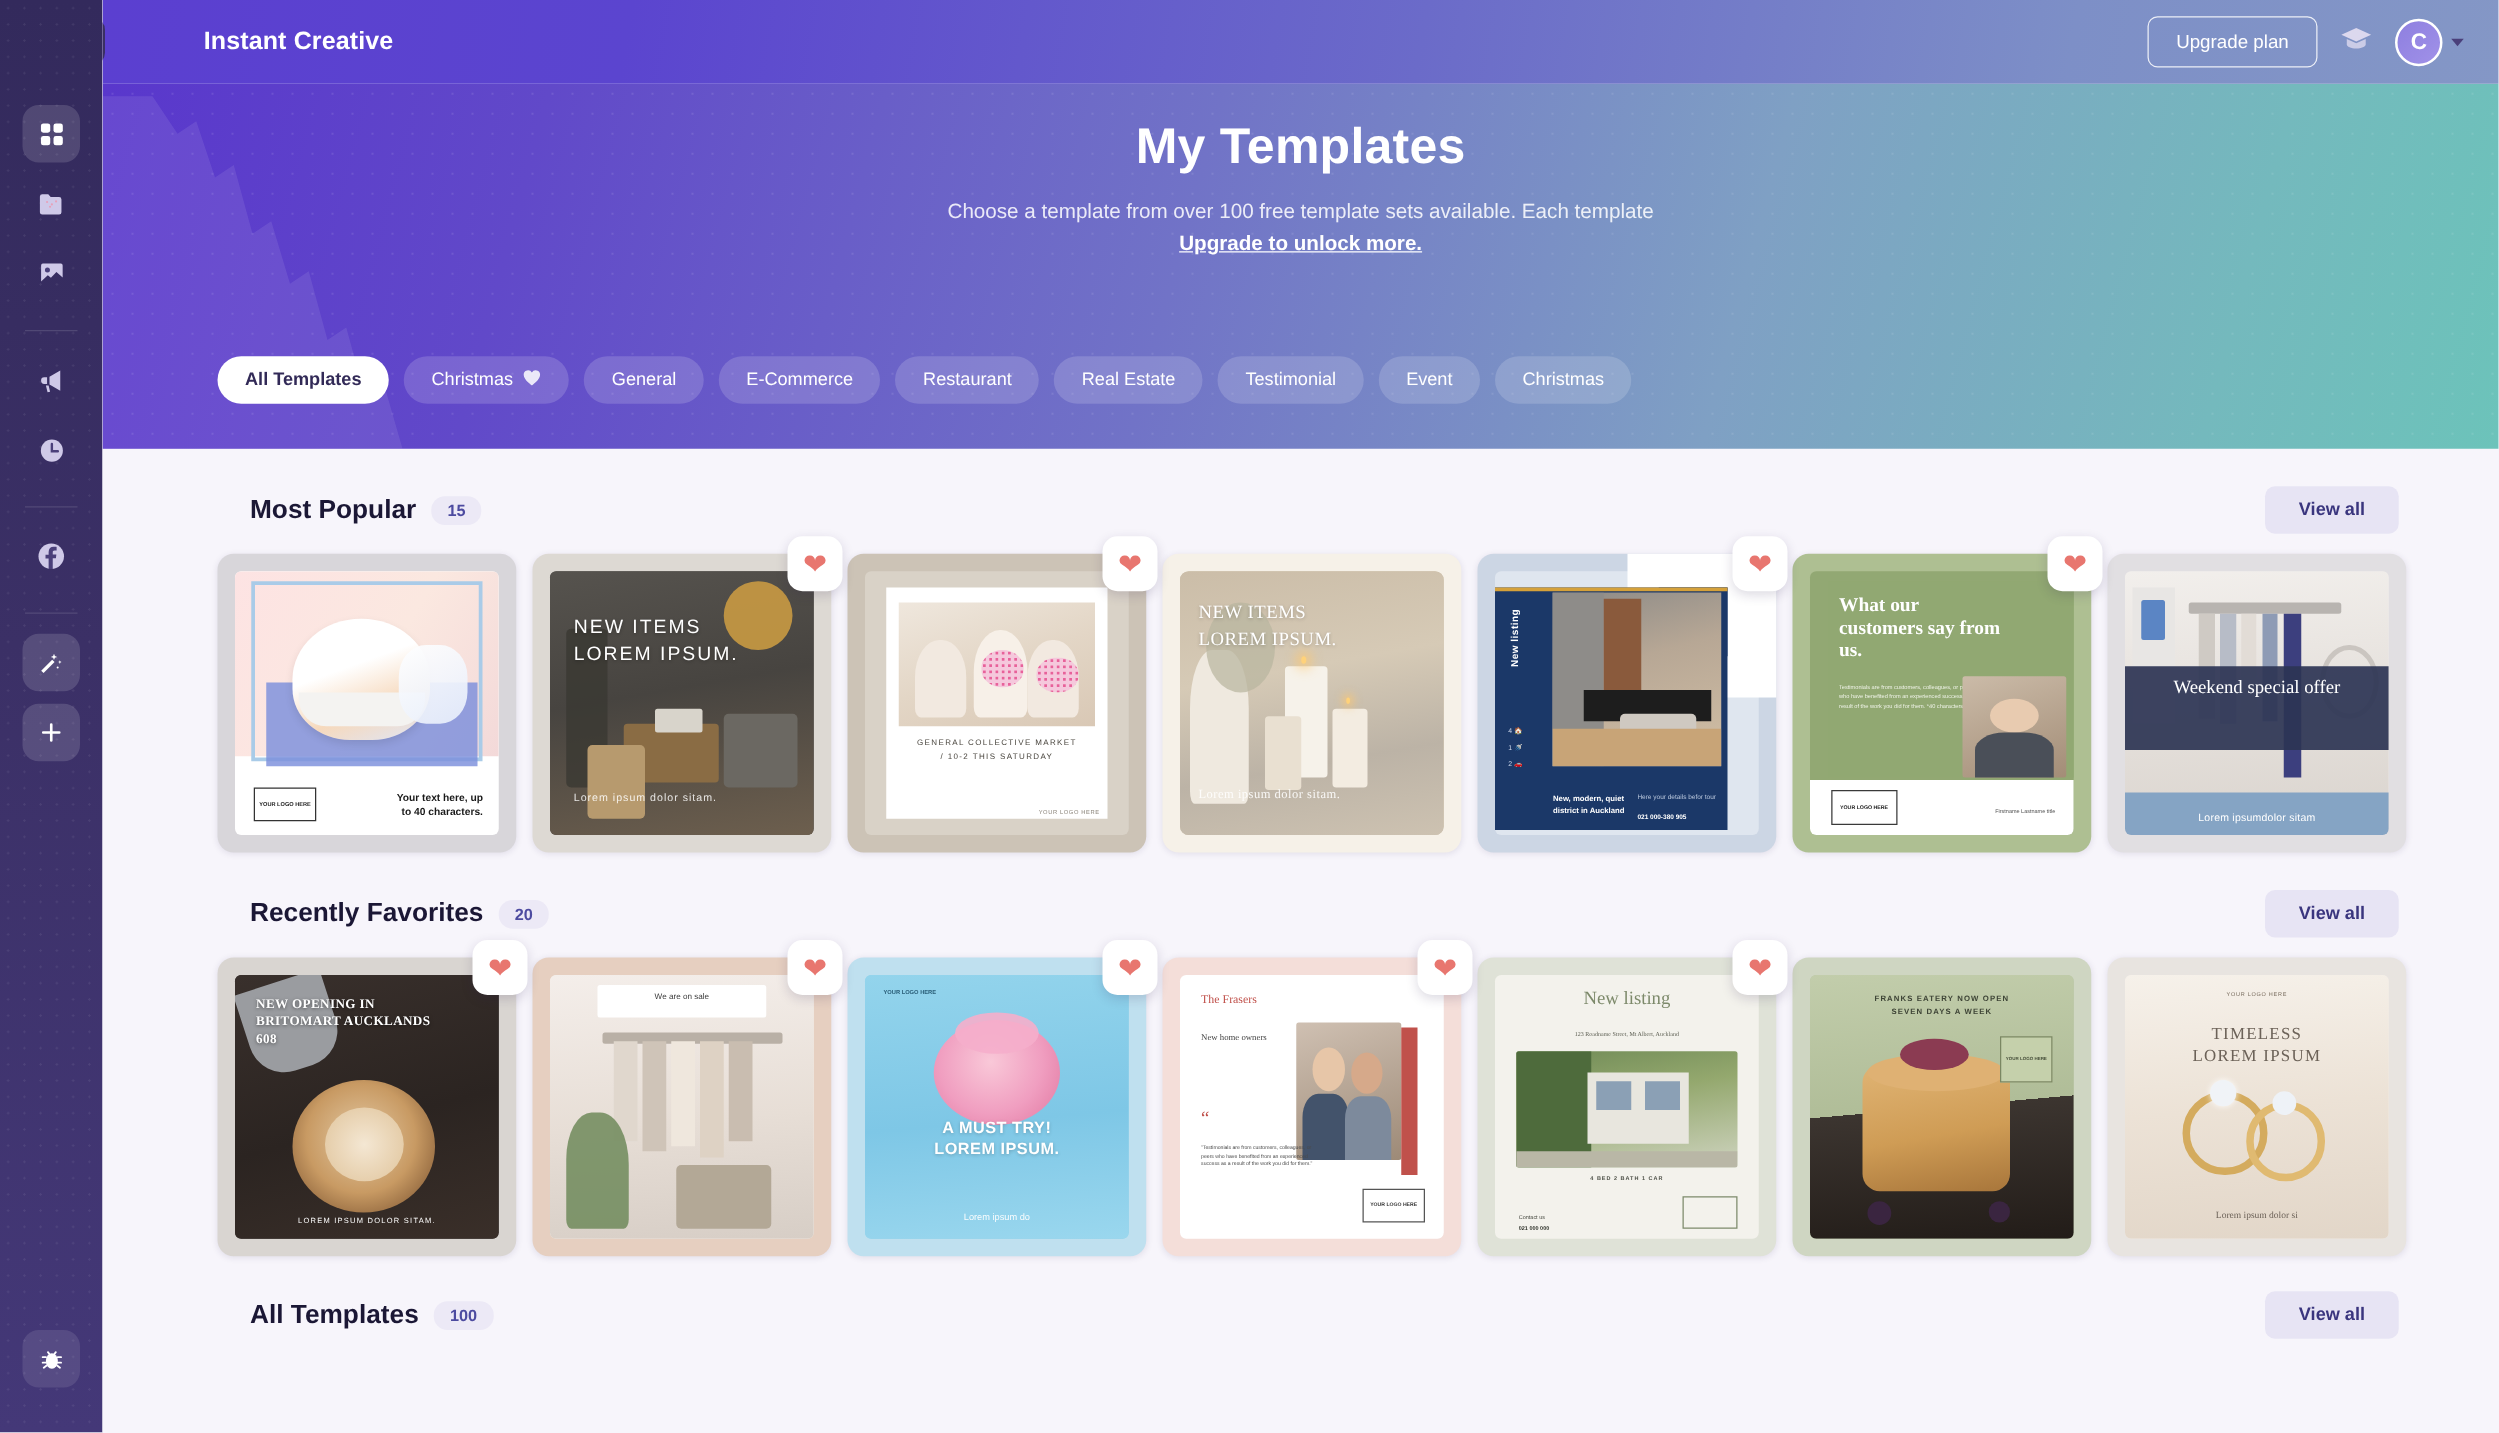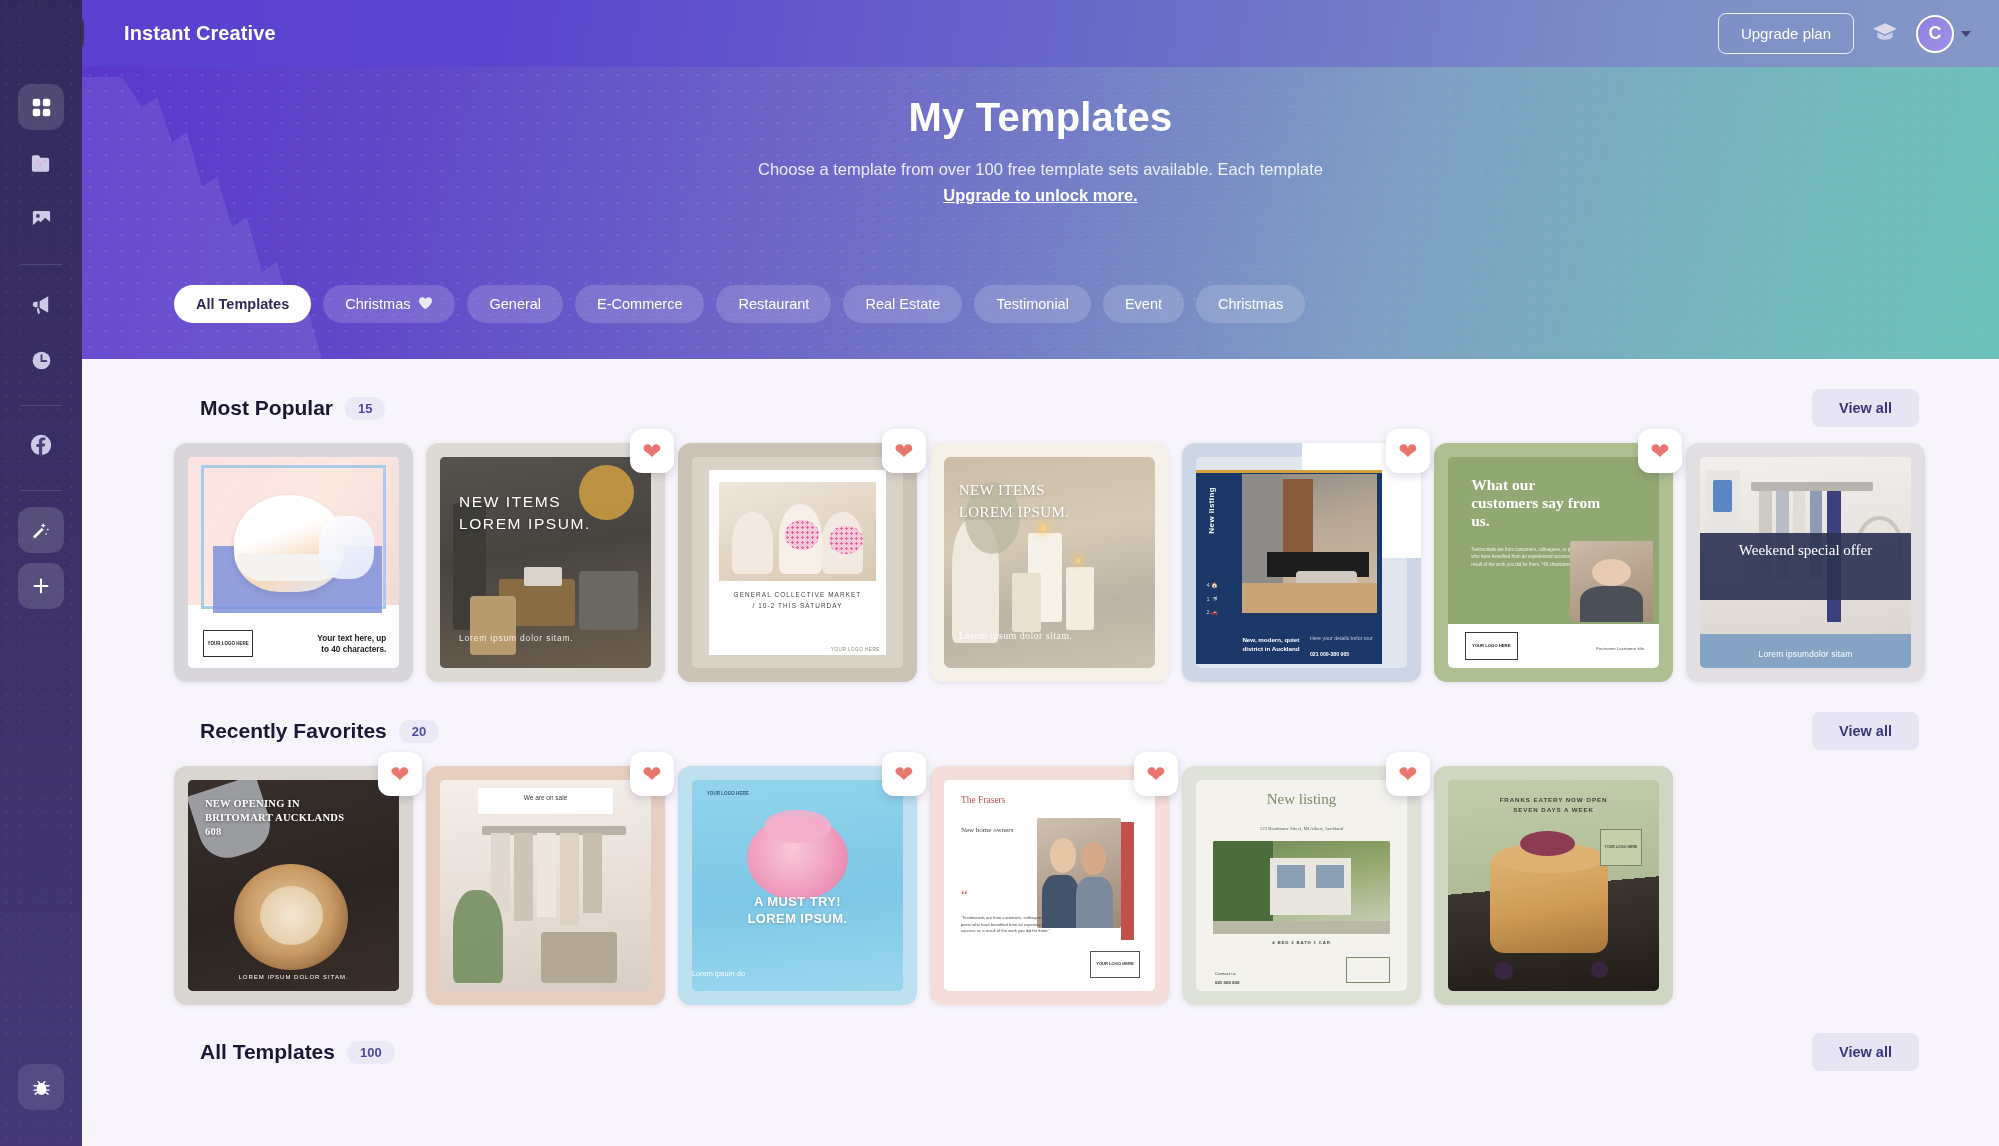--- a/index.html
+++ b/index.html
@@ -37,21 +37,21 @@
 
   
   .main { flex: 1 1 auto; height: 1146px; position: relative; overflow: hidden; background:#f7f5fb; }
 
   
   .topbar {
     height: 67px; width: 100%;
     background: linear-gradient(100deg,#5b3fd0 0%,#5b45cf 22%,#6b6bc9 55%,#7d8fc7 82%,#8497c6 100%);
     display:flex; align-items:center; padding: 0 28px 0 42px; position:relative; z-index: 20;
   }
-  .brand { color:#fff; font-size: 20px; font-weight: 700; letter-spacing:.1px; }
+  .brand { color:#fff; font-size: 20px; font-weight: 700; letter-spacing:.1px;margin-left:39px; }
   .topbar-right { margin-left:auto; display:flex; align-items:center; gap: 18px; }
   .upgrade-btn {
     border: 1.5px solid rgba(255,255,255,.85); color:#fff; background: transparent;
     border-radius: 8px; padding: 11px 22px; font-size: 15px; font-family:"Liberation Sans",sans-serif;
     cursor:pointer; white-space:nowrap;
   }
   .avatar-wrap { display:flex; align-items:center; gap:7px; }
   .avatar {
     width: 38px; height: 38px; border-radius:50%;
     background: linear-gradient(135deg,#8e7fe0,#a091e8);
@@ -510,21 +510,21 @@
 
         <div class="card" style="background:#bfe0ef">
           <div class="card-inner">
             <div class="thumb" style="background:#8ed0ea">
               <div class="ovl" style="inset:0;background:linear-gradient(175deg,#93d4ec 0%,#7ec7e6 55%,#9ad7ee 100%)"></div>
               <div class="ovl" style="left:26%;top:17%;width:48%;height:40%;border-radius:50%;background:radial-gradient(circle at 45% 40%,#f9c8d8 0%,#f09ec0 55%,#e0759f 100%)"></div>
               <div class="ovl" style="left:34%;top:14%;width:32%;height:16%;border-radius:50%;background:#f5aecb;opacity:.9"></div>
               <div style="position:absolute;left:7%;top:5%;font-size:4.6px;font-weight:700;color:#2b5f79;line-height:1.25;white-space:pre-line">YOUR LOGO HERE</div>
               <div class="t-txt" style="left:0;right:0;top:54%;text-align:center;font-size:13px;font-weight:700;letter-spacing:.4px;line-height:1.28;white-space:pre-line;text-shadow:0 1px 3px rgba(0,0,0,.22)">A MUST TRY!
 LOREM IPSUM.</div>
-              <div class="t-txt" style="left:0;right:0;bottom:6%;text-align:left;font-size:7.4px;opacity:.95">Lorem ipsum do</div>
+              <div class="t-txt" style="left:0;right:0;bottom:6%;text-align:center;font-size:7.4px;opacity:.95">Lorem ipsum do</div>
             </div>
           </div>
           <div class="fav">
               <span class="heart">❤</span>
             </div>
         </div>
 
         <div class="card" style="background:#f4ded9">
           <div class="card-inner">
             <div class="thumb" style="background:#fff">
@@ -583,20 +583,35 @@
               <div class="ovl" style="left:68%;bottom:6%;width:8%;height:8%;border-radius:50%;background:#3a2540"></div>
               <div class="t-txt" style="left:6%;top:7%;right:6%;text-align:center;font-size:6.2px;letter-spacing:.9px;line-height:1.7;color:#3e4436;white-space:pre-line;font-weight:700">FRANKS EATERY NOW OPEN
 SEVEN DAYS A WEEK</div>
               <div style="position:absolute;right:8%;top:23%;width:20%;height:18%;background:#c5d0ab;border:1px solid #7b8763;display:flex;align-items:center;justify-content:center">
                 <span style="font-size:3.6px;font-weight:700;color:#49513c;line-height:1.2;text-align:center">YOUR LOGO HERE</span>
               </div>
             </div>
           </div>
         </div>
 
+        <div class="card" style="background:#e8e4e0">
+          <div class="card-inner">
+            <div class="thumb" style="background:#f2ece6">
+              <div class="ovl" style="inset:0;background:linear-gradient(175deg,#f6f1ea 0%,#ece2d6 50%,#e2d6c8 100%)"></div>
+              <div style="position:absolute;left:0;right:0;top:6%;text-align:center;font-size:4.4px;letter-spacing:.6px;color:#7a6e60;line-height:1.2;white-space:pre-line">YOUR LOGO HERE</div>
+              <div style="position:absolute;left:0;right:0;top:18%;text-align:center;font-family:'Liberation Serif',serif;font-size:13.5px;letter-spacing:1px;color:#6c6258;line-height:1.3;white-space:pre-line">TIMELESS
+LOREM IPSUM</div>
+              <div class="ovl" style="left:22%;top:44%;width:32%;height:32%;border-radius:50%;border:6px solid #d4ab5e"></div>
+              <div class="ovl" style="left:46%;top:48%;width:30%;height:30%;border-radius:50%;border:6px solid #e0ba71"></div>
+              <div class="ovl" style="left:32%;top:40%;width:10%;height:10%;border-radius:50%;background:#f0f3f7;box-shadow:0 0 5px rgba(255,255,255,.9)"></div>
+              <div class="ovl" style="left:56%;top:44%;width:9%;height:9%;border-radius:50%;background:#eef2f7"></div>
+              <div style="position:absolute;left:0;right:0;bottom:7%;text-align:center;font-family:'Liberation Serif',serif;font-size:7.6px;color:#6c6258">Lorem ipsum dolor si</div>
+            </div>
+          </div>
+        </div>
       </div>
 
       <div class="sect-head" style="padding-top:28px">
         <span class="sect-title">All Templates</span>
         <span class="sect-count">100</span>
         <button class="viewall">View all</button>
       </div>
 
     </div>
   </section>

